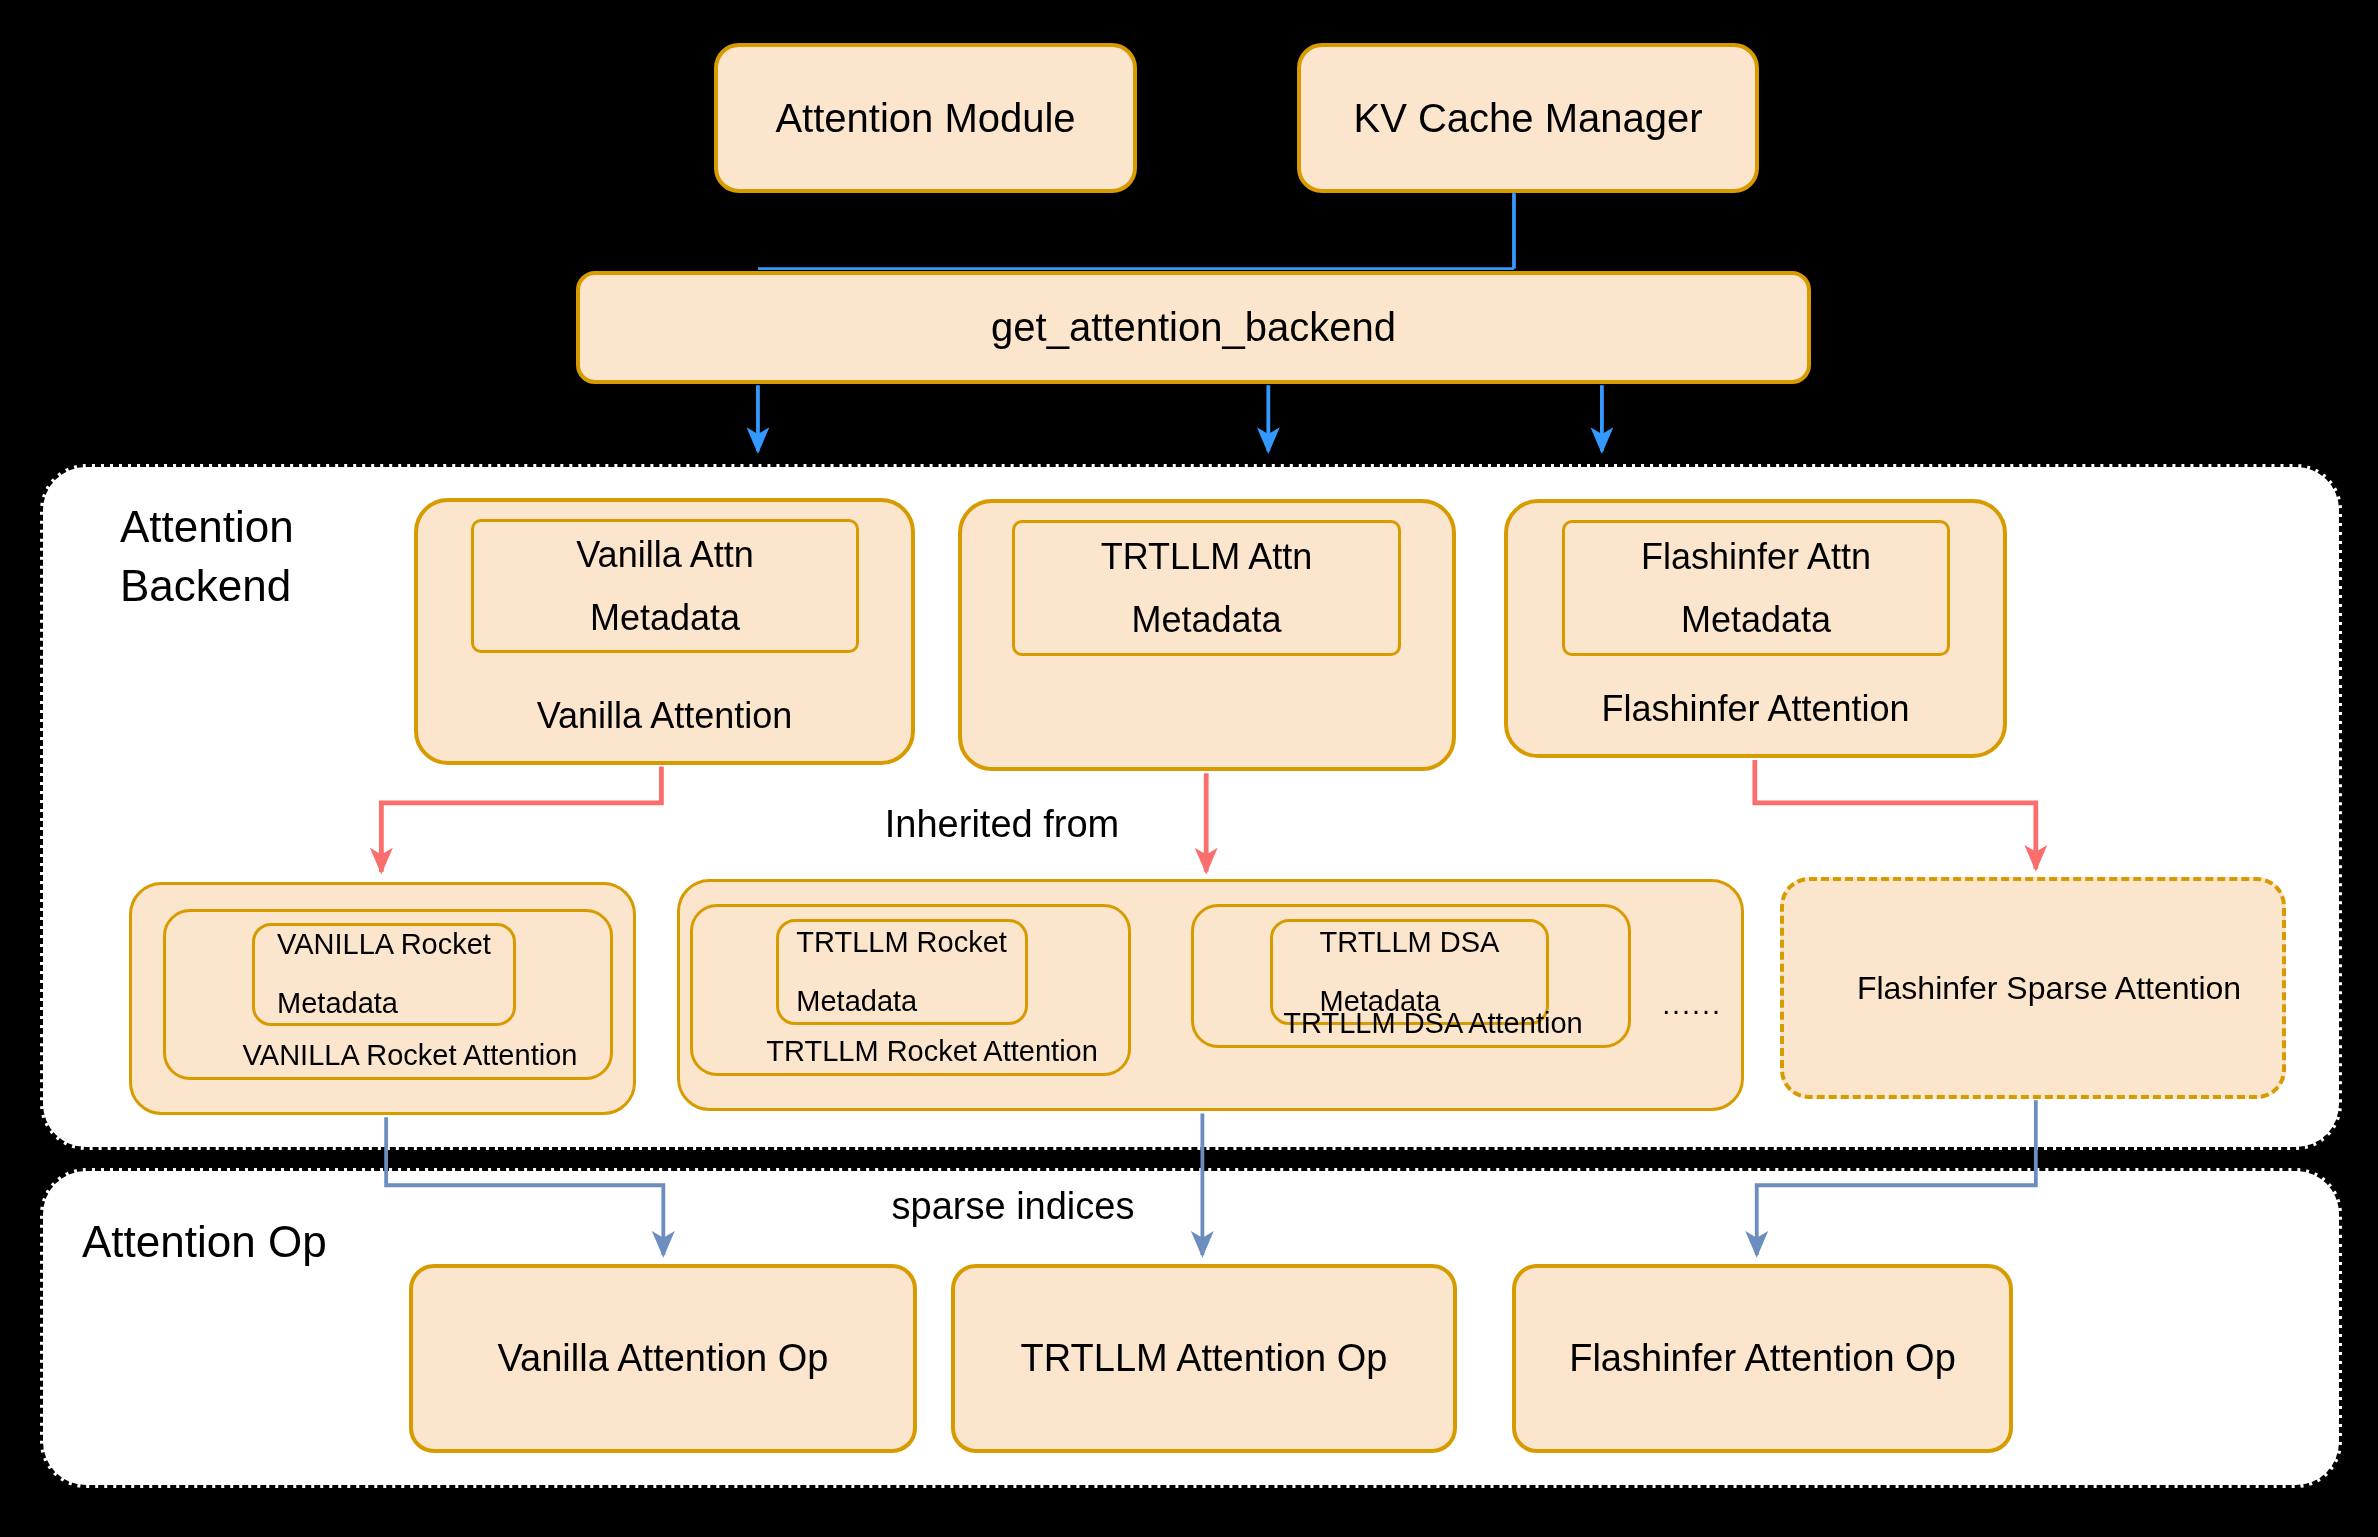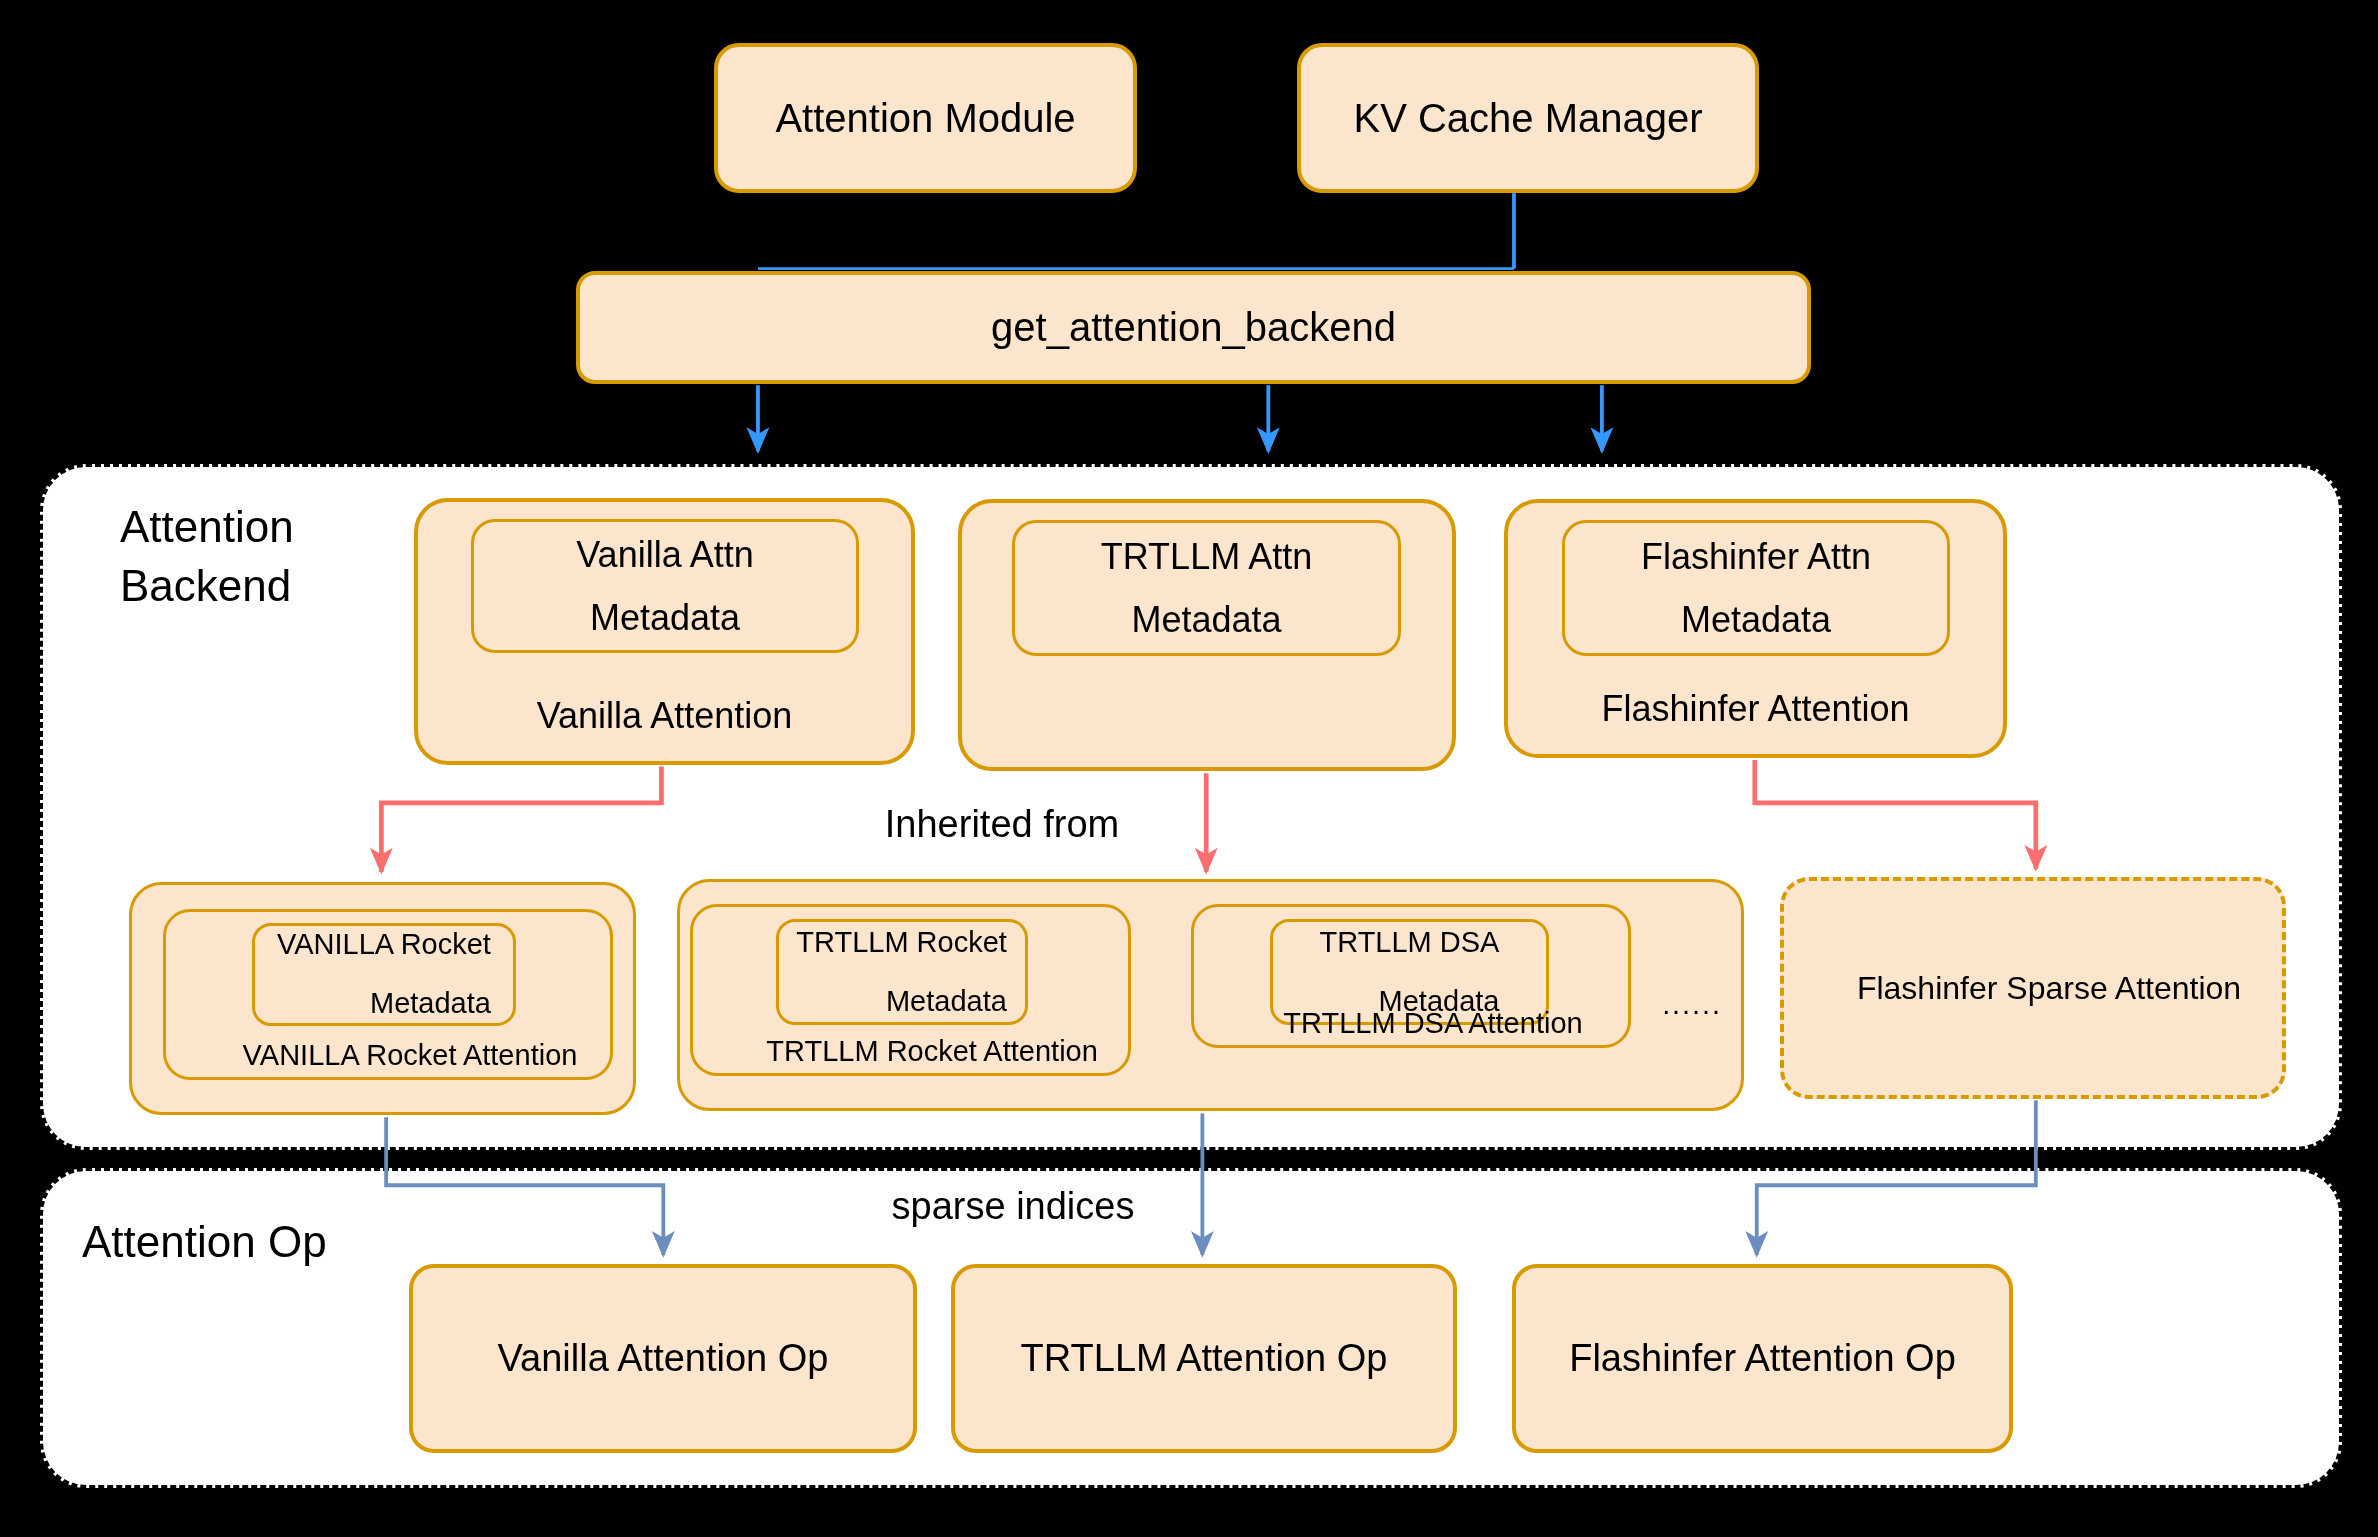--- a/index.html
+++ b/index.html
@@ -27,41 +27,41 @@
   .node{
     position:absolute;box-sizing:border-box;background:var(--box-fill);
     border:4.8px solid var(--box-border);display:flex;align-items:center;
     justify-content:center;text-align:center;color:var(--text);
   }
   .top-box{border-radius:25px;font-size:40px;}
   .dispatcher{border-radius:19px;font-size:40px;}
   .backend-box{border-radius:34px;display:block;}
   .meta-box{
     position:absolute;box-sizing:border-box;background:var(--box-fill);
-    border:3.8px solid var(--box-border);border-radius:24px;
+    border:3.8px solid var(--box-border);border-radius:10px;
     display:flex;align-items:center;justify-content:center;text-align:center;
     font-size:36px;line-height:63px;
   }
   .backend-name{
     position:absolute;left:0;right:0;bottom:25px;text-align:center;
     font-size:36px;line-height:40px;
   }
   
   .wrapper{
     position:absolute;box-sizing:border-box;background:var(--box-fill);
     border:3.8px solid var(--box-border);border-radius:32.5px;
   }
   .sub-box{
     position:absolute;box-sizing:border-box;background:var(--box-fill);
     border:3.8px solid var(--box-border);border-radius:27px;
   }
   .meta-box-sm{
     position:absolute;box-sizing:border-box;background:var(--box-fill);
     border:3.8px solid var(--box-border);border-radius:19px;
-    display:flex;align-items:center;justify-content:center;text-align:right;
+    display:flex;align-items:center;justify-content:center;text-align:left;
     font-size:29px;line-height:59px;
   }
   .sub-name{
     position:absolute;left:0;right:0;bottom:5.7px;text-align:center;
     font-size:29px;line-height:32.5px;padding-left:44px;
   }
   .sparse-box{
     border-style:dashed;border-width:4.8px;border-radius:29px;font-size:32px;padding-left:32px;
   }
   .op-box{border-radius:25px;font-size:38px;}

